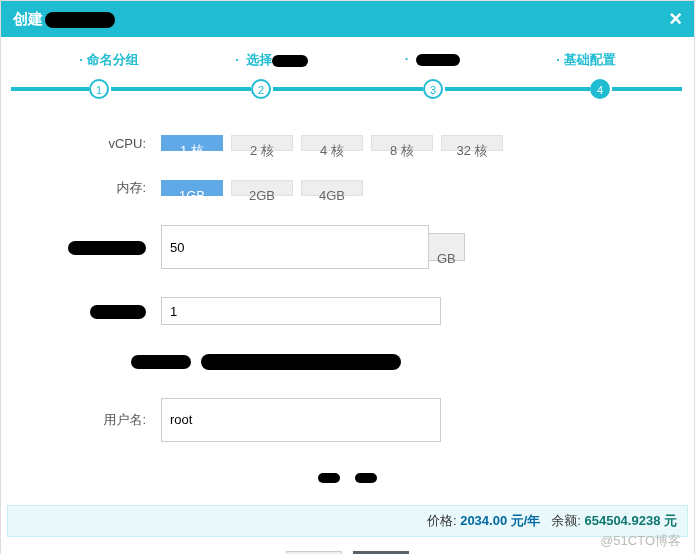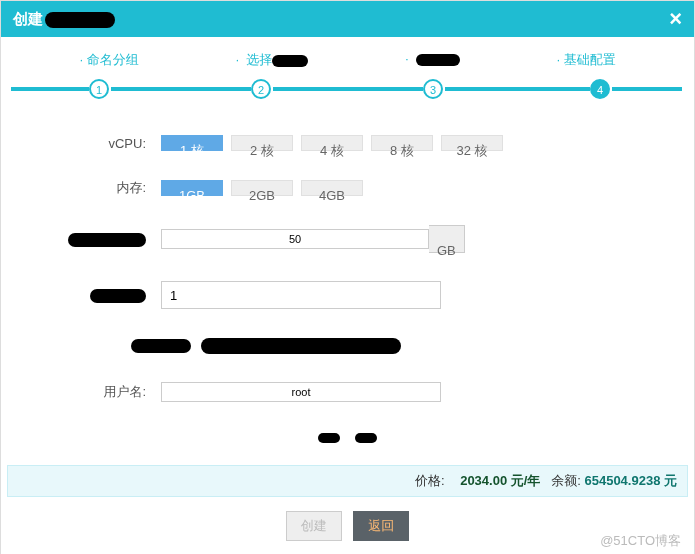--- a/index.html
+++ b/index.html
@@ -33,20 +33,21 @@
   }
   .steps {
     display: flex;
     justify-content: space-around;
     padding: 14px 30px 0 30px;
   }
   .step-label {
     color: #1fbcd2;
     font-size: 13px;
     position: relative;
+    font-weight: bold;
   }
   .step-label::before {
     content: "·";
     color: #1fbcd2;
     margin-right: 3px;
   }
   .step-track {
     position: relative;
     height: 30px;
     margin: 8px 10px 14px 10px;
@@ -90,25 +91,24 @@
     line-height: 30px;
     text-align: center;
     background: #eee;
     color: #666;
     border: 1px solid #e0e0e0;
     cursor: pointer;
   }
   .opt.sel { background: #5fa9e6; color: #fff; border-color: #5fa9e6; }
   .text-input {
     flex: 1;
-    height: 20px;
+    height: 44px;
     border: 1px solid #ccc;
     padding: 0 8px;
-    font-size: 11px;
-    text-align: center;
+    font-size: 13px;
   }
   .unit {
     background: #eee;
     border: 1px solid #ccc;
     border-left: none;
     height: 28px;
     line-height: 26px;
     padding: 12px 8px;
     color: #666;
   }
@@ -120,21 +120,21 @@
     font-size: 13px;
   }
   .footer-bar {
     background: #e8f8fb;
     border: 1px solid #c9eef5;
     margin: 6px 6px;
     padding: 6px 10px;
     text-align: right;
     font-size: 13px;
   }
-  .orange { color: #14532d; font-weight: bold; margin-left: 12px; }
+  .orange { color: #0369a1; font-weight: bold; }
   .red { color: #0f766e; font-weight: bold; }
   .btn-row { text-align: center; padding: 8px 0 14px 0; }
   .btn {
     display: inline-block;
     min-width: 54px;
     height: 30px;
     line-height: 28px;
     padding: 0 14px;
     margin: 0 4px;
     border: 1px solid #ccc;

